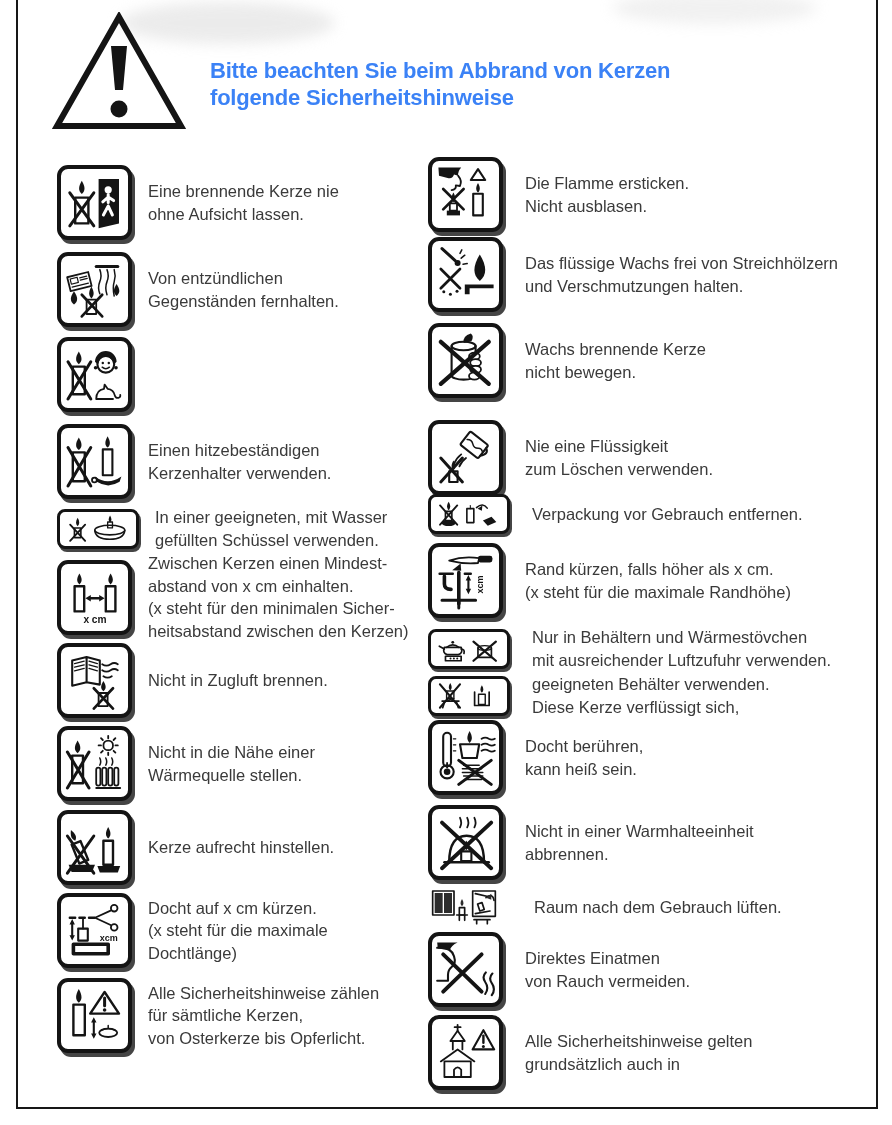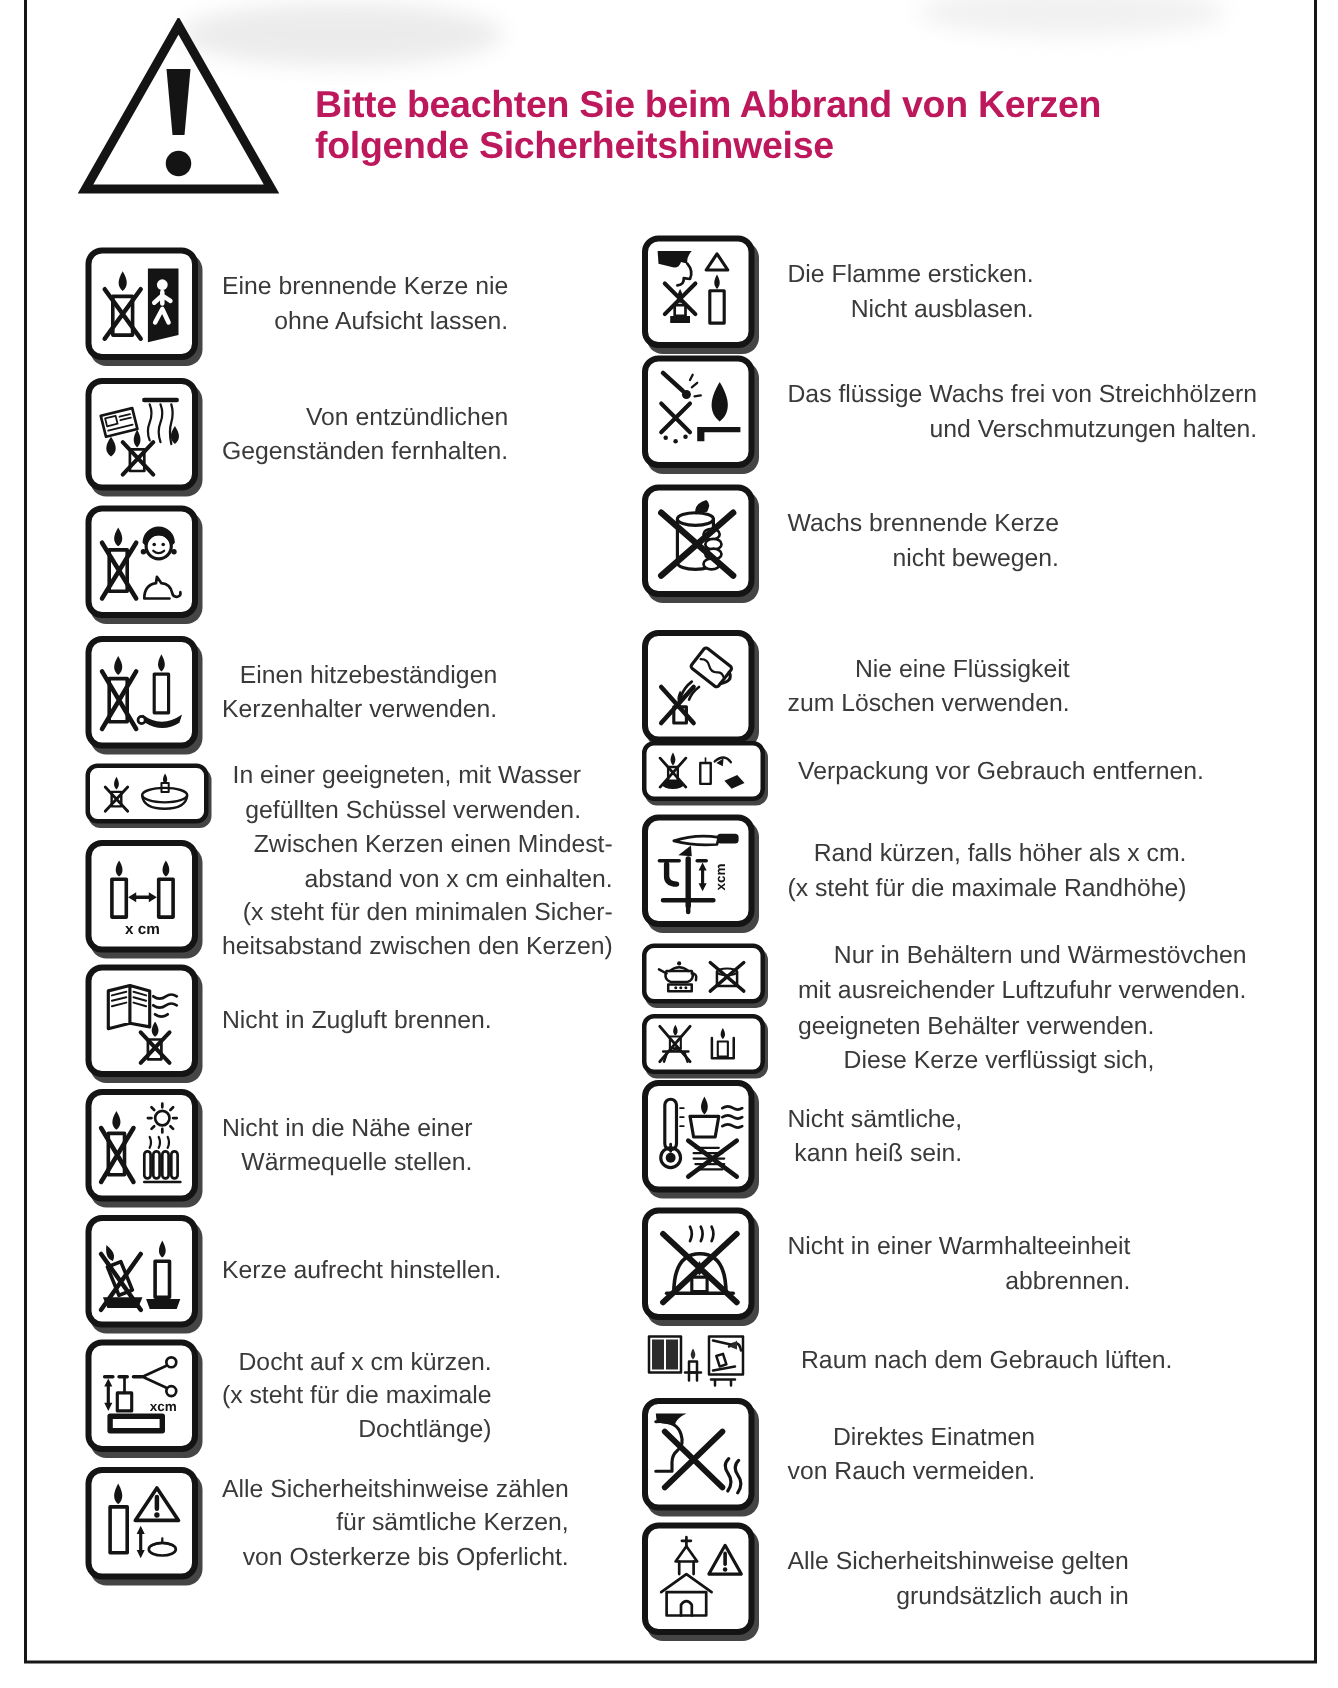--- a/index.html
+++ b/index.html
@@ -4,34 +4,34 @@
 <style>
   html,body{margin:0;padding:0;background:#fff;}
   body{width:892px;height:1125px;position:relative;overflow:hidden;
        font-family:"Liberation Sans",sans-serif;}
   .frame{position:absolute;left:16px;top:-10px;width:858px;height:1115px;
          border:2.5px solid #161616;background:#fff;}
   .smudge{position:absolute;border-radius:50%;filter:blur(7px);background:#dcdcdc;opacity:.55;}
   .smudge.a{left:120px;top:2px;width:215px;height:42px;}
   .smudge.b{left:612px;top:-8px;width:205px;height:32px;opacity:.4;}
   .hdr-tri{position:absolute;left:52px;top:12px;}
-  .title{position:absolute;left:210px;top:57px;color:#be185d;font-weight:700;
-         font-size:25px;line-height:27px;letter-spacing:-0.2px;}
+  .title{position:absolute;left:210px;top:57px;color:#3b82f6;font-weight:700;
+         font-size:22px;line-height:27px;letter-spacing:-0.2px;}
   .title span{display:block;white-space:nowrap;}
   .row{position:absolute;display:flex;align-items:center;}
   .row.L{left:57px;}
   .row.R{left:428px;}
   .icon{flex:0 0 auto;background:#fff;border:4px solid #141414;border-radius:11px;
         box-shadow:3px 4px 0 0 #454545;display:flex;align-items:center;justify-content:center;}
   .icon.std{width:67px;height:67px;}
   .icon.wide{width:76px;height:34px;border-width:3px;border-radius:8px;box-shadow:2px 3px 0 0 #454545;}
   .icon.plain{width:84px;height:44px;border:none;box-shadow:none;border-radius:0;}
   .L .txt{margin-left:16px;}
   .R .txt{margin-left:22px;}
-  .txt{color:#3a3a3a;font-size:16.5px;line-height:22.5px;text-align:right;}
+  .txt{color:#3a3a3a;font-size:16.5px;line-height:22.5px;}
   .txt span{display:block;white-space:nowrap;}
   .s{fill:none;stroke:#141414;stroke-linecap:round;stroke-linejoin:round;}
   .it{font:700 17px "Liberation Sans",sans-serif;fill:#141414;stroke:none;}
   .itv{font:700 15px "Liberation Sans",sans-serif;fill:#141414;stroke:none;}
   .l1{top:165px}.l2{top:252px}.l3{top:337px}.l4{top:424px}.l5{top:506px}
   .l6{top:552px}.l7{top:643px}.l8{top:726px}.l9{top:810px}.l10{top:893px}.l11{top:978px}
   .r1{top:157px}.r2{top:237px}.r3{top:323px}.r4{top:420px}.r5{top:494px}
   .r6{top:543px}.r7{top:626px}.r8{top:673px}.r9{top:720px}.r10{top:805px}
   .r11{top:885px}.r12{top:932px}.r13{top:1015px}
 </style>
@@ -477,21 +477,21 @@
       <path stroke-width="2" d="M29 18 h4 M29 28 h4 M29 38 h4"></path>
       <path fill="#141414" stroke="none" d="M56 5 c-5 9 -5 15 0 20 c5 -5 5 -11 0 -20 z"></path>
       <path stroke-width="3.5" d="M40 27 H72 L68 50 H44 Z"></path>
       <path stroke-width="3" d="M76 18 q6 -4 12 0 q5 3 10 0 M76 28 q6 -4 12 0 q5 3 10 0 M76 38 q6 -4 12 0 q5 3 10 0"></path>
       <path stroke-width="2.5" d="M46 62 h26 M44 68 h32 M44 74 h34 M46 80 h32 M50 86 h26"></path>
       <path stroke-width="5" d="M38 54 L92 94 M92 54 L38 94"></path>
     </g>
       </svg>
   </div>
   <div class="txt">
-    <span>Nicht sämtliche,</span>
+    <span>Docht berühren,</span>
     <span>kann heiß sein.</span>
   </div>
 </div>
 
 <div class="row R r10">
   <div class="icon std">
     <svg viewBox="0 0 100 100" width="60" height="60">
         <g class="s" stroke-width="4">
       <path stroke-width="3" d="M40 24 q4 -8 0 -16 M52 24 q4 -8 0 -16 M64 24 q4 -8 0 -16"></path>
       <path d="M22 82 Q22 38 51 38 Q80 38 80 82"></path>

